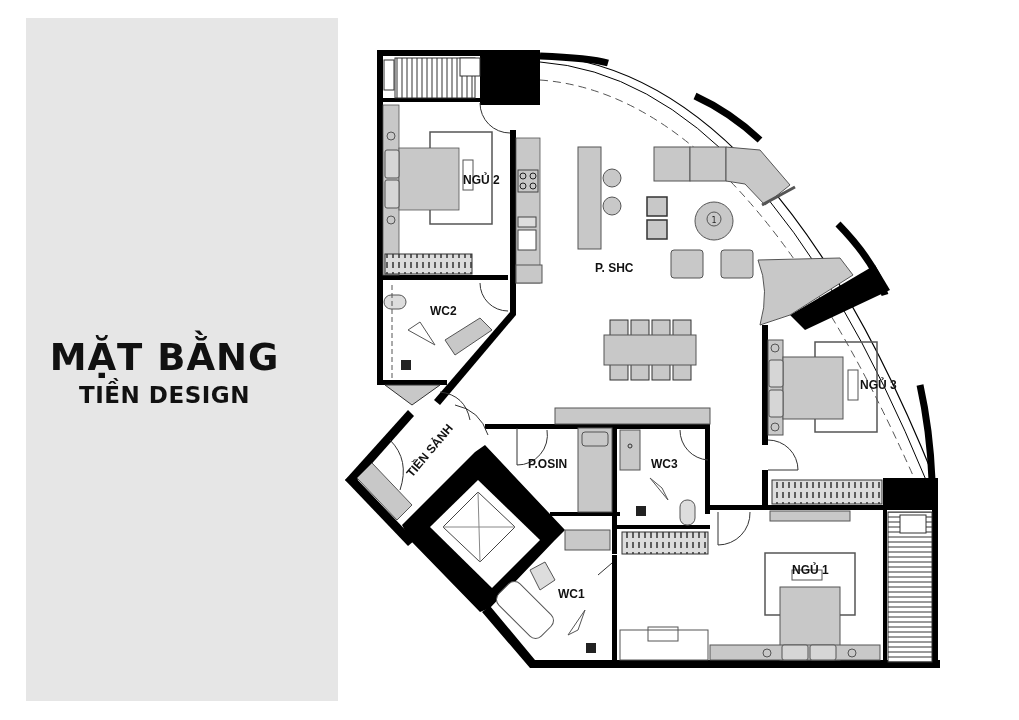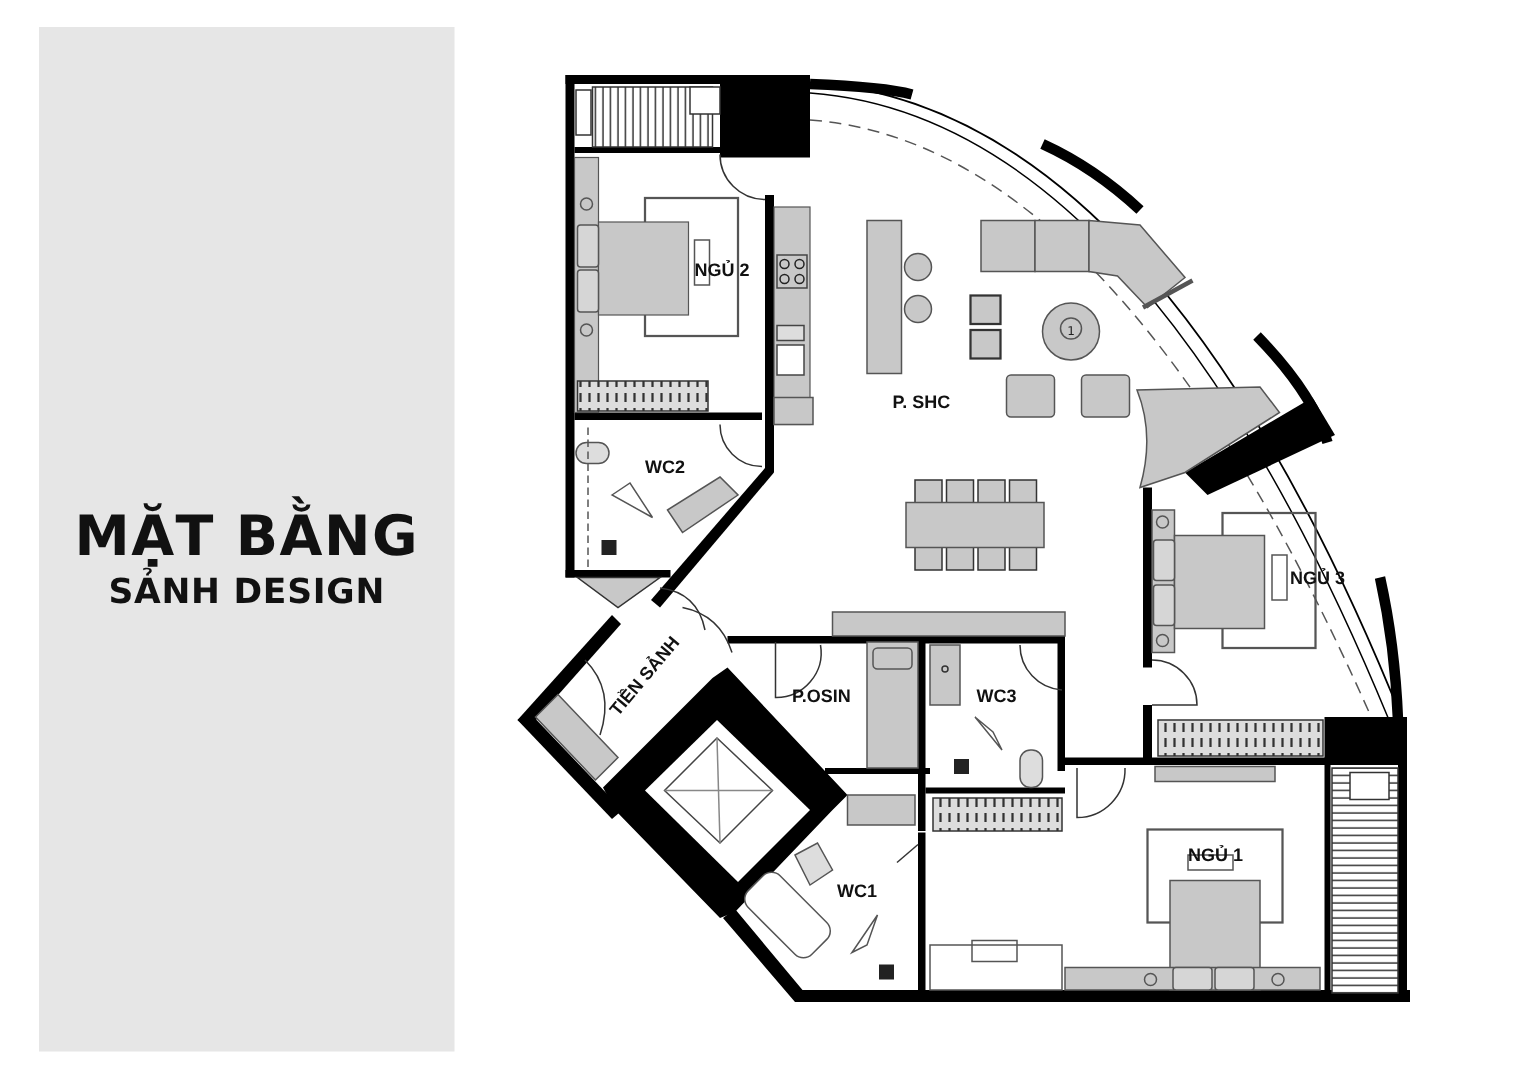--- a/index.html
+++ b/index.html
@@ -1,30 +1,30 @@
 <!DOCTYPE html>
 <html><head>
 <meta charset="utf-8">
 <style>
   html, body { margin: 0; padding: 0; background: #ffffff; }
   body { width: 1019px; height: 720px; position: relative; overflow: hidden; font-family: "DejaVu Sans", "Liberation Sans", sans-serif; }
-  .panel { position: absolute; left: 26px; top: 18px; width: 277px; height: 683px; background: #e6e6e6; }
+  .panel { position: absolute; left: 26px; top: 18px; width: 312px; height: 683px; background: #e6e6e6; }
   .title-wrap { position: absolute; left: 0; top: 318px; width: 277px; text-align: center; }
   .title-main { font-family: "DejaVu Sans", sans-serif; font-weight: bold; font-size: 37px; letter-spacing: 1px; color: #111; line-height: 44px; }
   .title-sub { font-family: "DejaVu Sans", sans-serif; font-weight: bold; font-size: 23px; letter-spacing: 0.5px; color: #111; line-height: 30px; }
   .plan { position: absolute; left: 0; top: 0; width: 1019px; height: 720px; }
   .room-label { font-family: "Liberation Sans", sans-serif; font-weight: bold; font-size: 12px; fill: #111; }
 </style>
 </head>
 <body>
 
 <div class="panel">
   <div class="title-wrap">
     <div class="title-main">MẶT BẰNG</div>
-    <div class="title-sub">SẢNH DESIGN</div>
+    <div class="title-sub">TIỀN DESIGN</div>
   </div>
 </div>
 
 <svg class="plan" viewBox="0 0 1019 720" xmlns="http://www.w3.org/2000/svg">
   <defs>
     <pattern id="hatchV" width="5" height="10" patternUnits="userSpaceOnUse">
       <rect width="5" height="10" fill="#fff"></rect>
       <line x1="2" y1="0" x2="2" y2="10" stroke="#333" stroke-width="1"></line>
     </pattern>
     <pattern id="hatchH" width="10" height="5" patternUnits="userSpaceOnUse">

